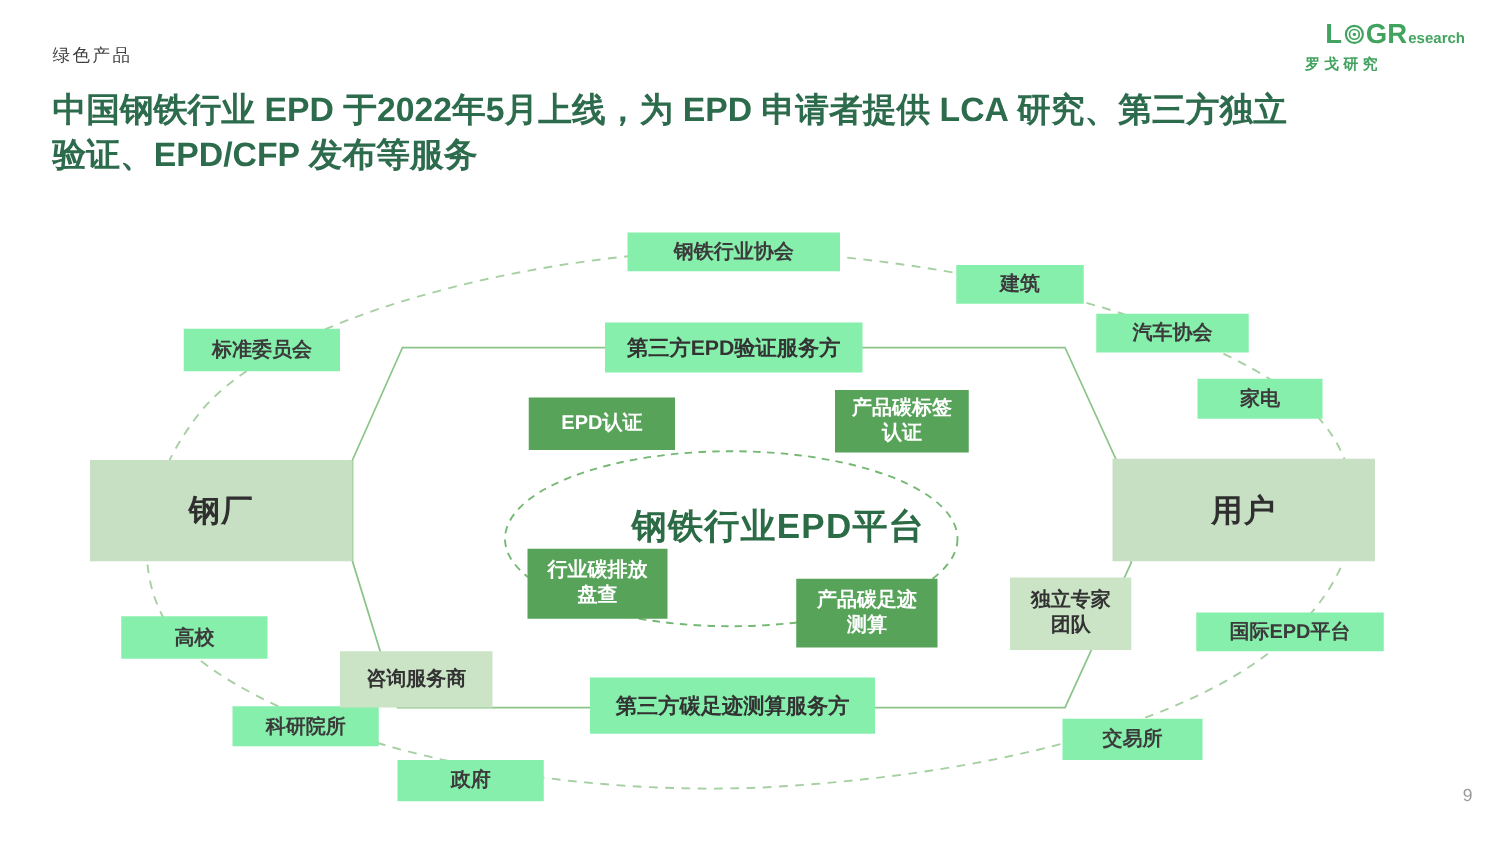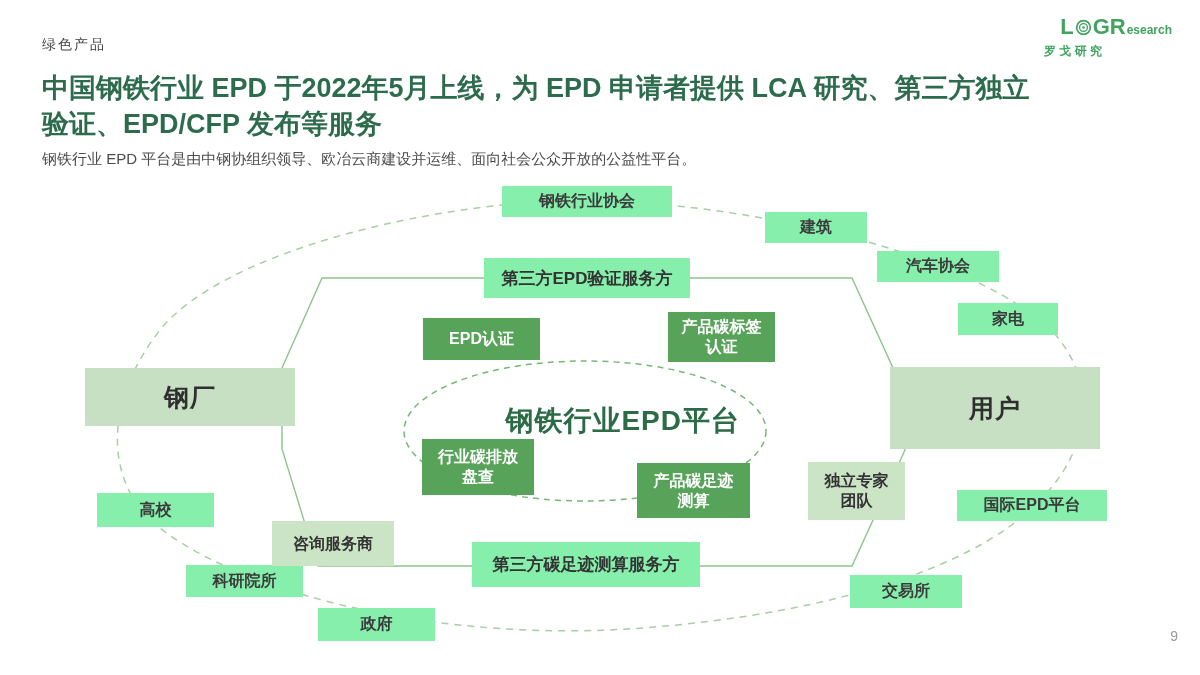--- a/index.html
+++ b/index.html
@@ -38,40 +38,39 @@
   #n-auto{left:877px;top:251px;width:122px;height:31px}
   #n-appliance{left:958px;top:303px;width:100px;height:32px}
   #n-user{left:890px;top:367px;width:210px;height:82px}
   #n-experts{left:808px;top:462px;width:97px;height:58px;font-size:16px}
   #n-intl{left:957px;top:490px;width:150px;height:31px}
   #n-exchange{left:850px;top:575px;width:112px;height:33px}
   #n-gov{left:318px;top:608px;width:117px;height:33px}
   #n-research{left:186px;top:565px;width:117px;height:32px}
   #n-univ{left:97px;top:493px;width:117px;height:34px}
   #n-consulting{left:272px;top:521px;width:122px;height:45px}
-  #n-steelplant{left:85px;top:368px;width:210px;height:58px}
+  #n-steelplant{left:72px;top:368px;width:210px;height:81px}
   #n-stdcomm{left:147px;top:263px;width:125px;height:34px}
   #n-epdband{left:484px;top:258px;width:206px;height:40px}
   #n-cfpband{left:472px;top:542px;width:228px;height:45px}
   #n-epdcert{left:423px;top:318px;width:117px;height:42px}
   #n-carbonlabel{left:668px;top:312px;width:107px;height:50px}
   #n-inventory{left:422px;top:439px;width:112px;height:56px}
   #n-footprint{left:637px;top:463px;width:113px;height:55px}
 </style>
 </head>
 <body>
 
 <div class="slide">
 
   <div class="kicker">绿色产品</div>
   <div class="title">
     <div>中国钢铁行业 EPD 于2022年5月上线，为 EPD 申请者提供 LCA 研究、第三方独立</div>
     <div>验证、EPD/CFP 发布等服务</div>
   </div>
-  <div class="subtitle">钢铁行业 EPD 平台是由中钢协组织领导、欧冶云商建设并运维、面向社会公众开放的公益性平台。</div>
 
   <div class="logo">
     <div class="logo-row">
       <span class="logo-big">L</span>
       <svg class="logo-o" viewBox="0 0 20 20">
         <circle cx="10" cy="10" r="8" fill="none" stroke="#41a35f" stroke-width="2"></circle>
         <circle cx="10" cy="10" r="4.6" fill="none" stroke="#41a35f" stroke-width="1.6"></circle>
         <circle cx="10" cy="10" r="1.6" fill="#41a35f"></circle>
       </svg>
       <span class="logo-big">GR</span>
@@ -93,20 +92,21 @@
 
   <div class="nd gray" id="n-steel-assoc">钢铁行业协会</div>
   <div class="nd gray" id="n-construction">建筑</div>
   <div class="nd gray" id="n-auto">汽车协会</div>
   <div class="nd gray" id="n-appliance">家电</div>
   <div class="nd gray" id="n-intl">国际EPD平台</div>
   <div class="nd gray" id="n-exchange">交易所</div>
   <div class="nd gray" id="n-gov">政府</div>
   <div class="nd gray" id="n-research">科研院所</div>
   <div class="nd gray" id="n-univ">高校</div>
+  <div class="nd gray" id="n-stdcomm">标准委员会</div>
 
   <div class="nd lite" id="n-consulting">咨询服务商</div>
   <div class="nd lite" id="n-experts">独立专家
 团队</div>
   <div class="nd big" id="n-steelplant">钢厂</div>
   <div class="nd big" id="n-user">用户</div>
   <div class="nd band" id="n-epdband">第三方EPD验证服务方</div>
   <div class="nd band" id="n-cfpband">第三方碳足迹测算服务方</div>
 
   <div class="nd grn" id="n-epdcert">EPD认证</div>

